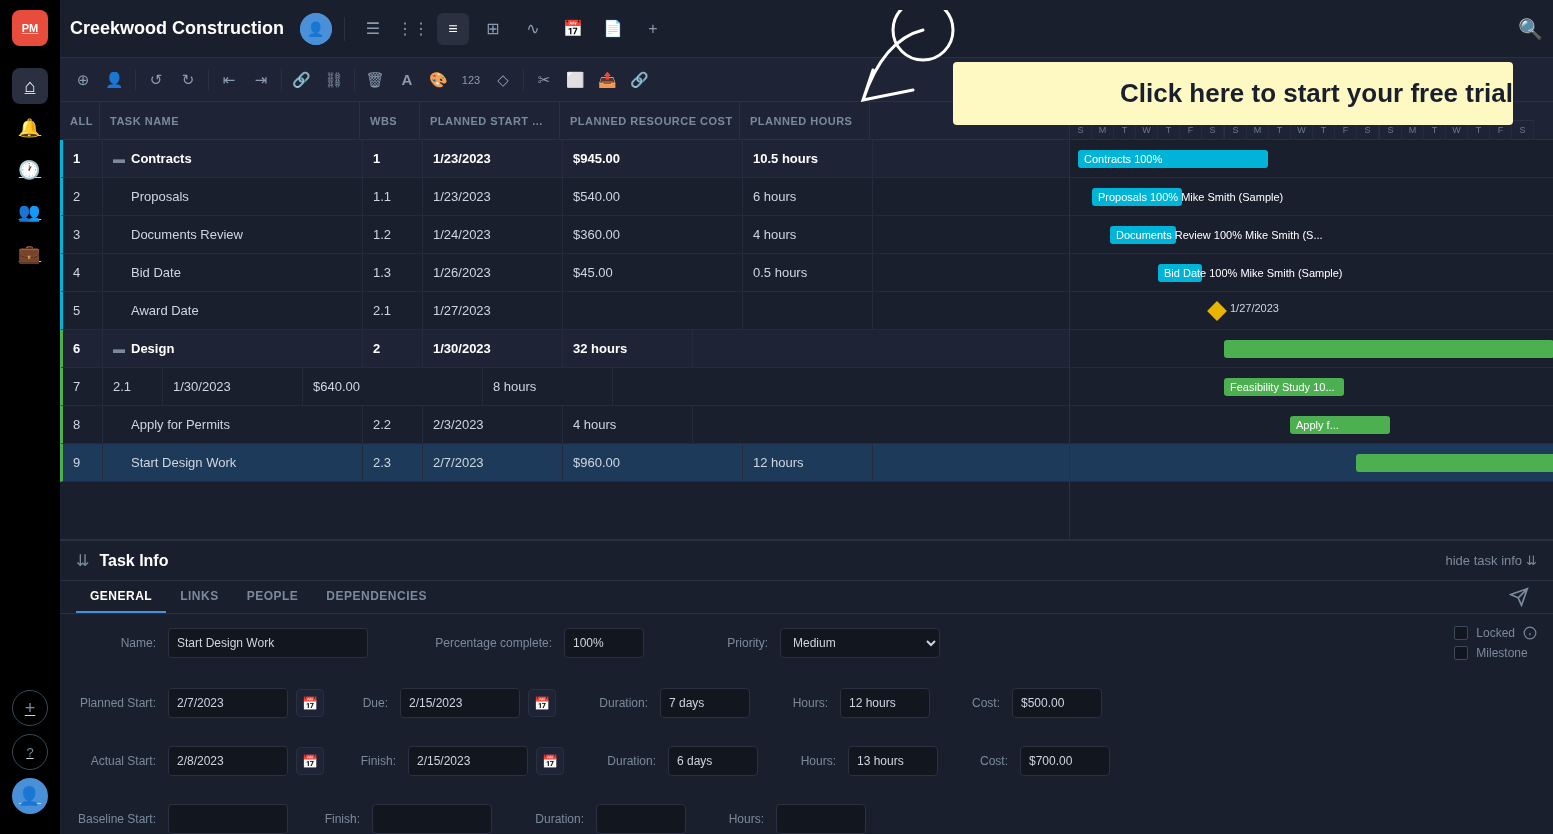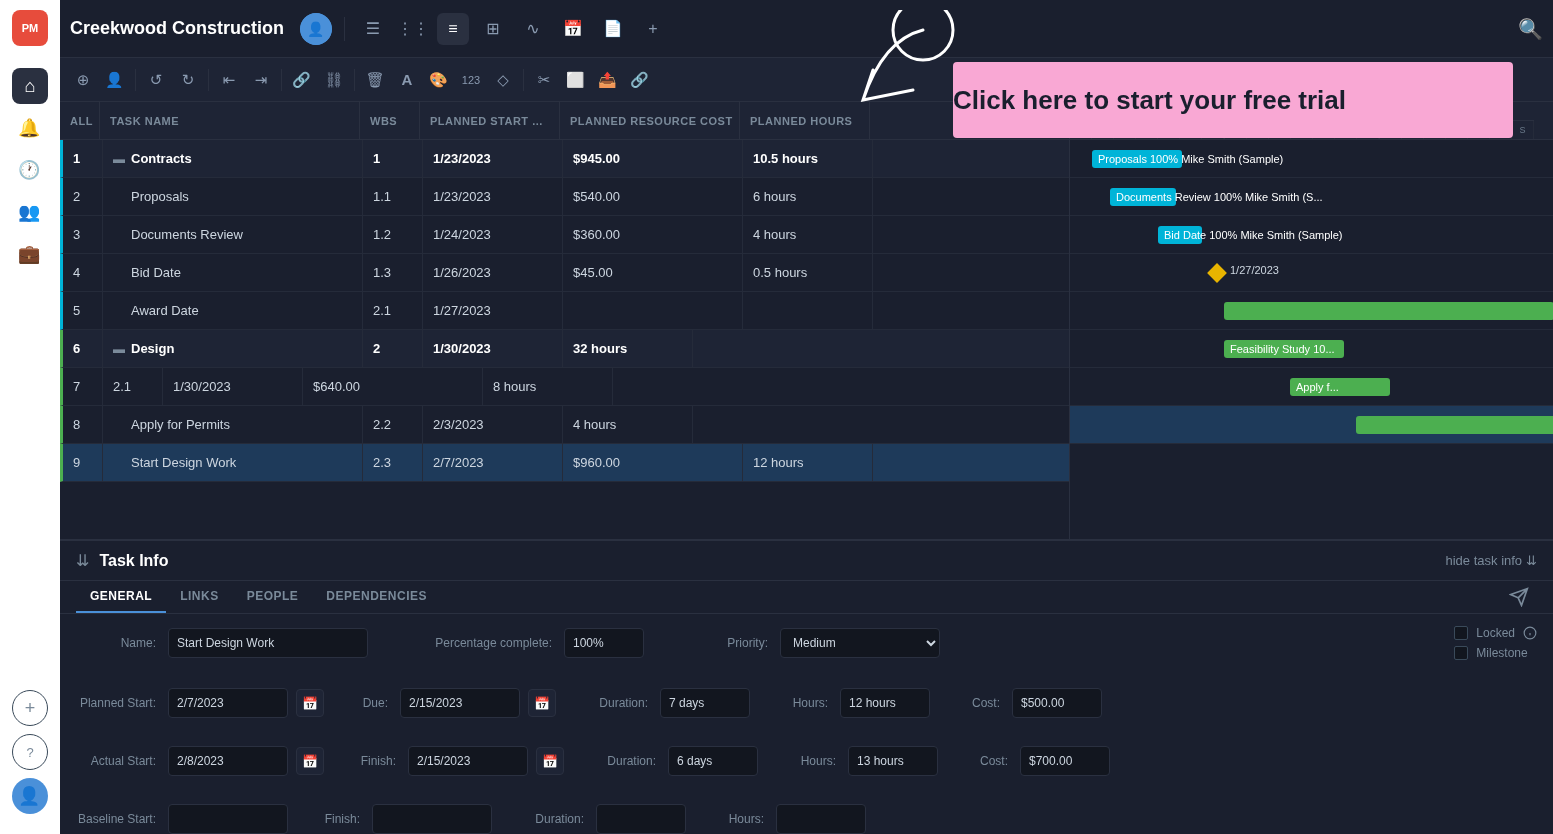--- a/index.html
+++ b/index.html
@@ -1,21 +1,21 @@
 <!DOCTYPE html>
 <html><head>
   <meta charset="utf-8">
   <style>
     * { box-sizing: border-box; margin: 0; padding: 0; }
     body { font-family: -apple-system, BlinkMacSystemFont, 'Segoe UI', sans-serif; background: #1a1f2e; color: #cdd6e0; font-size: 13px; overflow: hidden; width: 1553px; height: 834px; }
 
     
     #left-sidebar {
       position: absolute; left: 0; top: 0; width: 60px; height: 834px;
-      background: #ffffff; display: flex; flex-direction: column; align-items: center; padding: 10px 0; gap: 6px; z-index: 10;
+      background: #000000; display: flex; flex-direction: column; align-items: center; padding: 10px 0; gap: 6px; z-index: 10; text-decoration: underline;
     }
     .sidebar-icon { width: 36px; height: 36px; display: flex; align-items: center; justify-content: center; border-radius: 8px; color: #7a8a9a; font-size: 18px; cursor: pointer; }
     .sidebar-icon.active { background: #2a3040; color: #fff; }
     .sidebar-icon-pm { background: #e74c3c; color: #fff; border-radius: 8px; font-size: 11px; font-weight: bold; }
     .sidebar-bottom { margin-top: auto; }
 
     
     #top-header {
       position: absolute; left: 60px; top: 0; right: 0; height: 58px;
       background: #1a1f2e; border-bottom: 1px solid #2a3040; display: flex; align-items: center; padding: 0 10px; gap: 8px; z-index: 9;
@@ -31,22 +31,22 @@
     
     #toolbar {
       position: absolute; left: 60px; top: 58px; right: 0; height: 44px;
       background: #1e2435; border-bottom: 1px solid #2a3040; display: flex; align-items: center; padding: 0 8px; gap: 2px; z-index: 8;
     }
     .tool-btn { width: 30px; height: 30px; display: flex; align-items: center; justify-content: center; border-radius: 5px; color: #8a9ab0; cursor: pointer; font-size: 15px; }
     .tool-sep { width: 1px; height: 22px; background: #2a3040; margin: 0 3px; }
 
     
     #free-trial-banner {
-      position: absolute; right: 40px; top: 62px; width: 560px; height: 76px;
-      background: #f9a8d4; display: flex; align-items: center; justify-content: flex-start;
+      position: absolute; right: 40px; top: 62px; width: 560px; height: 63px;
+      background: #fef9c3; display: flex; align-items: center; justify-content: flex-end;
       cursor: pointer; z-index: 20; border-radius: 4px;
     }
     #free-trial-banner span { font-size: 26px; font-weight: 700; color: #1a1f2e; }
 
     
     #arrow-annotation {
       position: absolute; right: 590px; top: 10px; width: 120px; height: 140px; z-index: 25; pointer-events: none;
     }
 
     
@@ -348,20 +348,25 @@
           <div class="gantt-day">W</div>
           <div class="gantt-day">T</div>
           <div class="gantt-day">F</div>
           <div class="gantt-day">S</div>
         </div>
       </div>
     </div>
 
     <div class="gantt-rows">
 
+      <div class="gantt-row" style="position:relative;">
+        <div class="gantt-bar bar-blue" style="left:8px;width:190px;top:10px;position:absolute;">
+          <span class="bar-label">Contracts 100%</span>
+        </div>
+      </div>
 
       <div class="gantt-row" style="position:relative;">
         <div class="gantt-bar bar-blue" style="left:22px;width:90px;top:10px;position:absolute;">
           <span class="bar-label">Proposals 100% Mike Smith (Sample)</span>
         </div>
       </div>
 
       <div class="gantt-row" style="position:relative;">
         <div class="gantt-bar bar-blue" style="left:40px;width:66px;top:10px;position:absolute;">
           <span class="bar-label">Documents Review 100% Mike Smith (S...</span>

